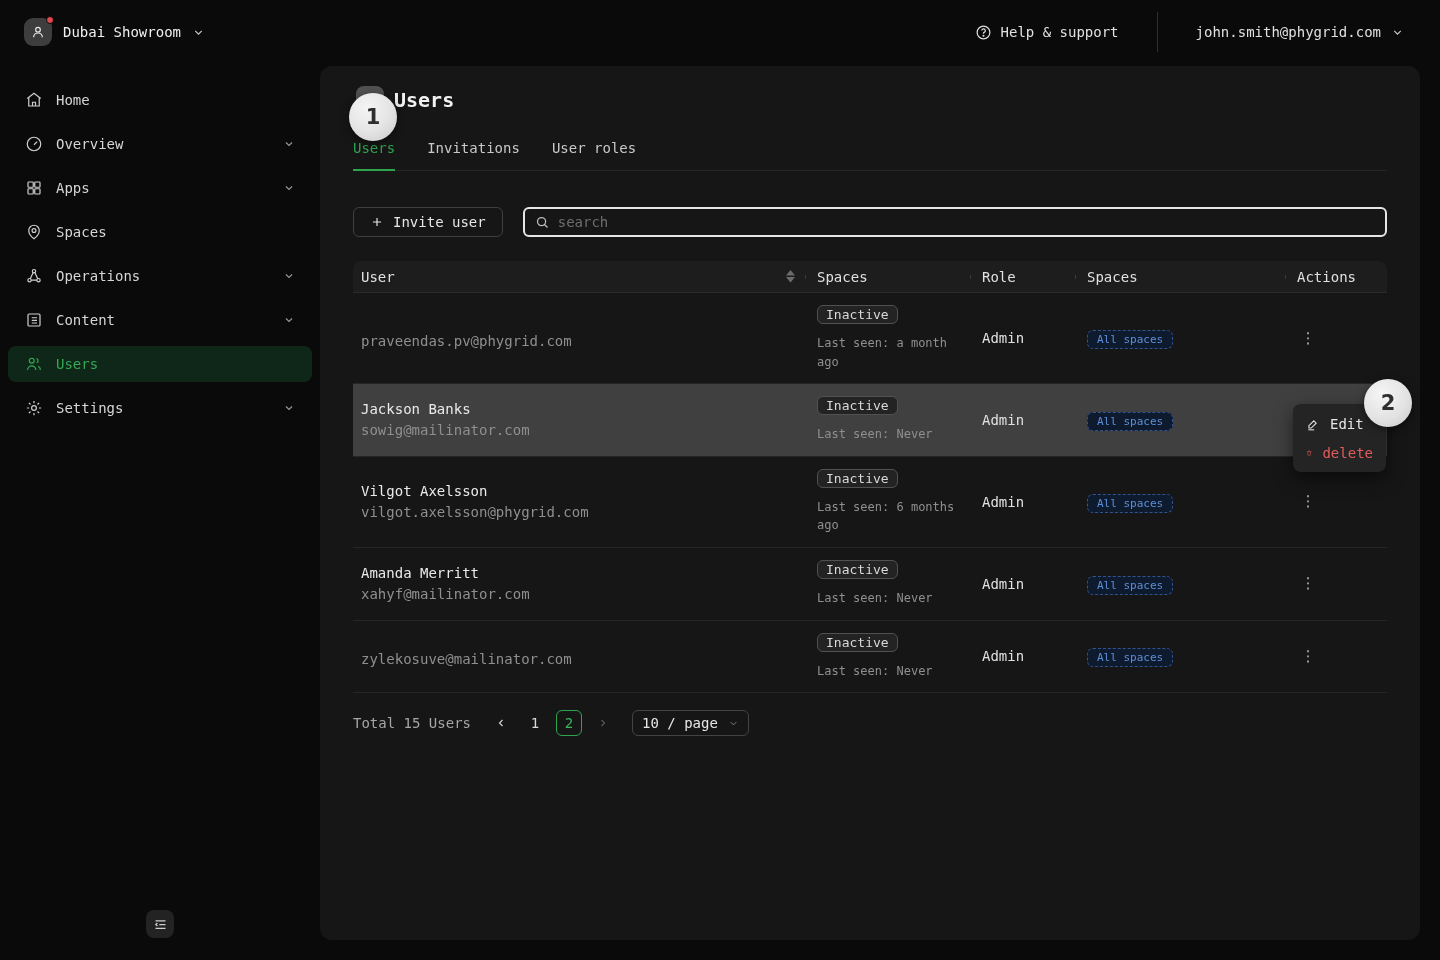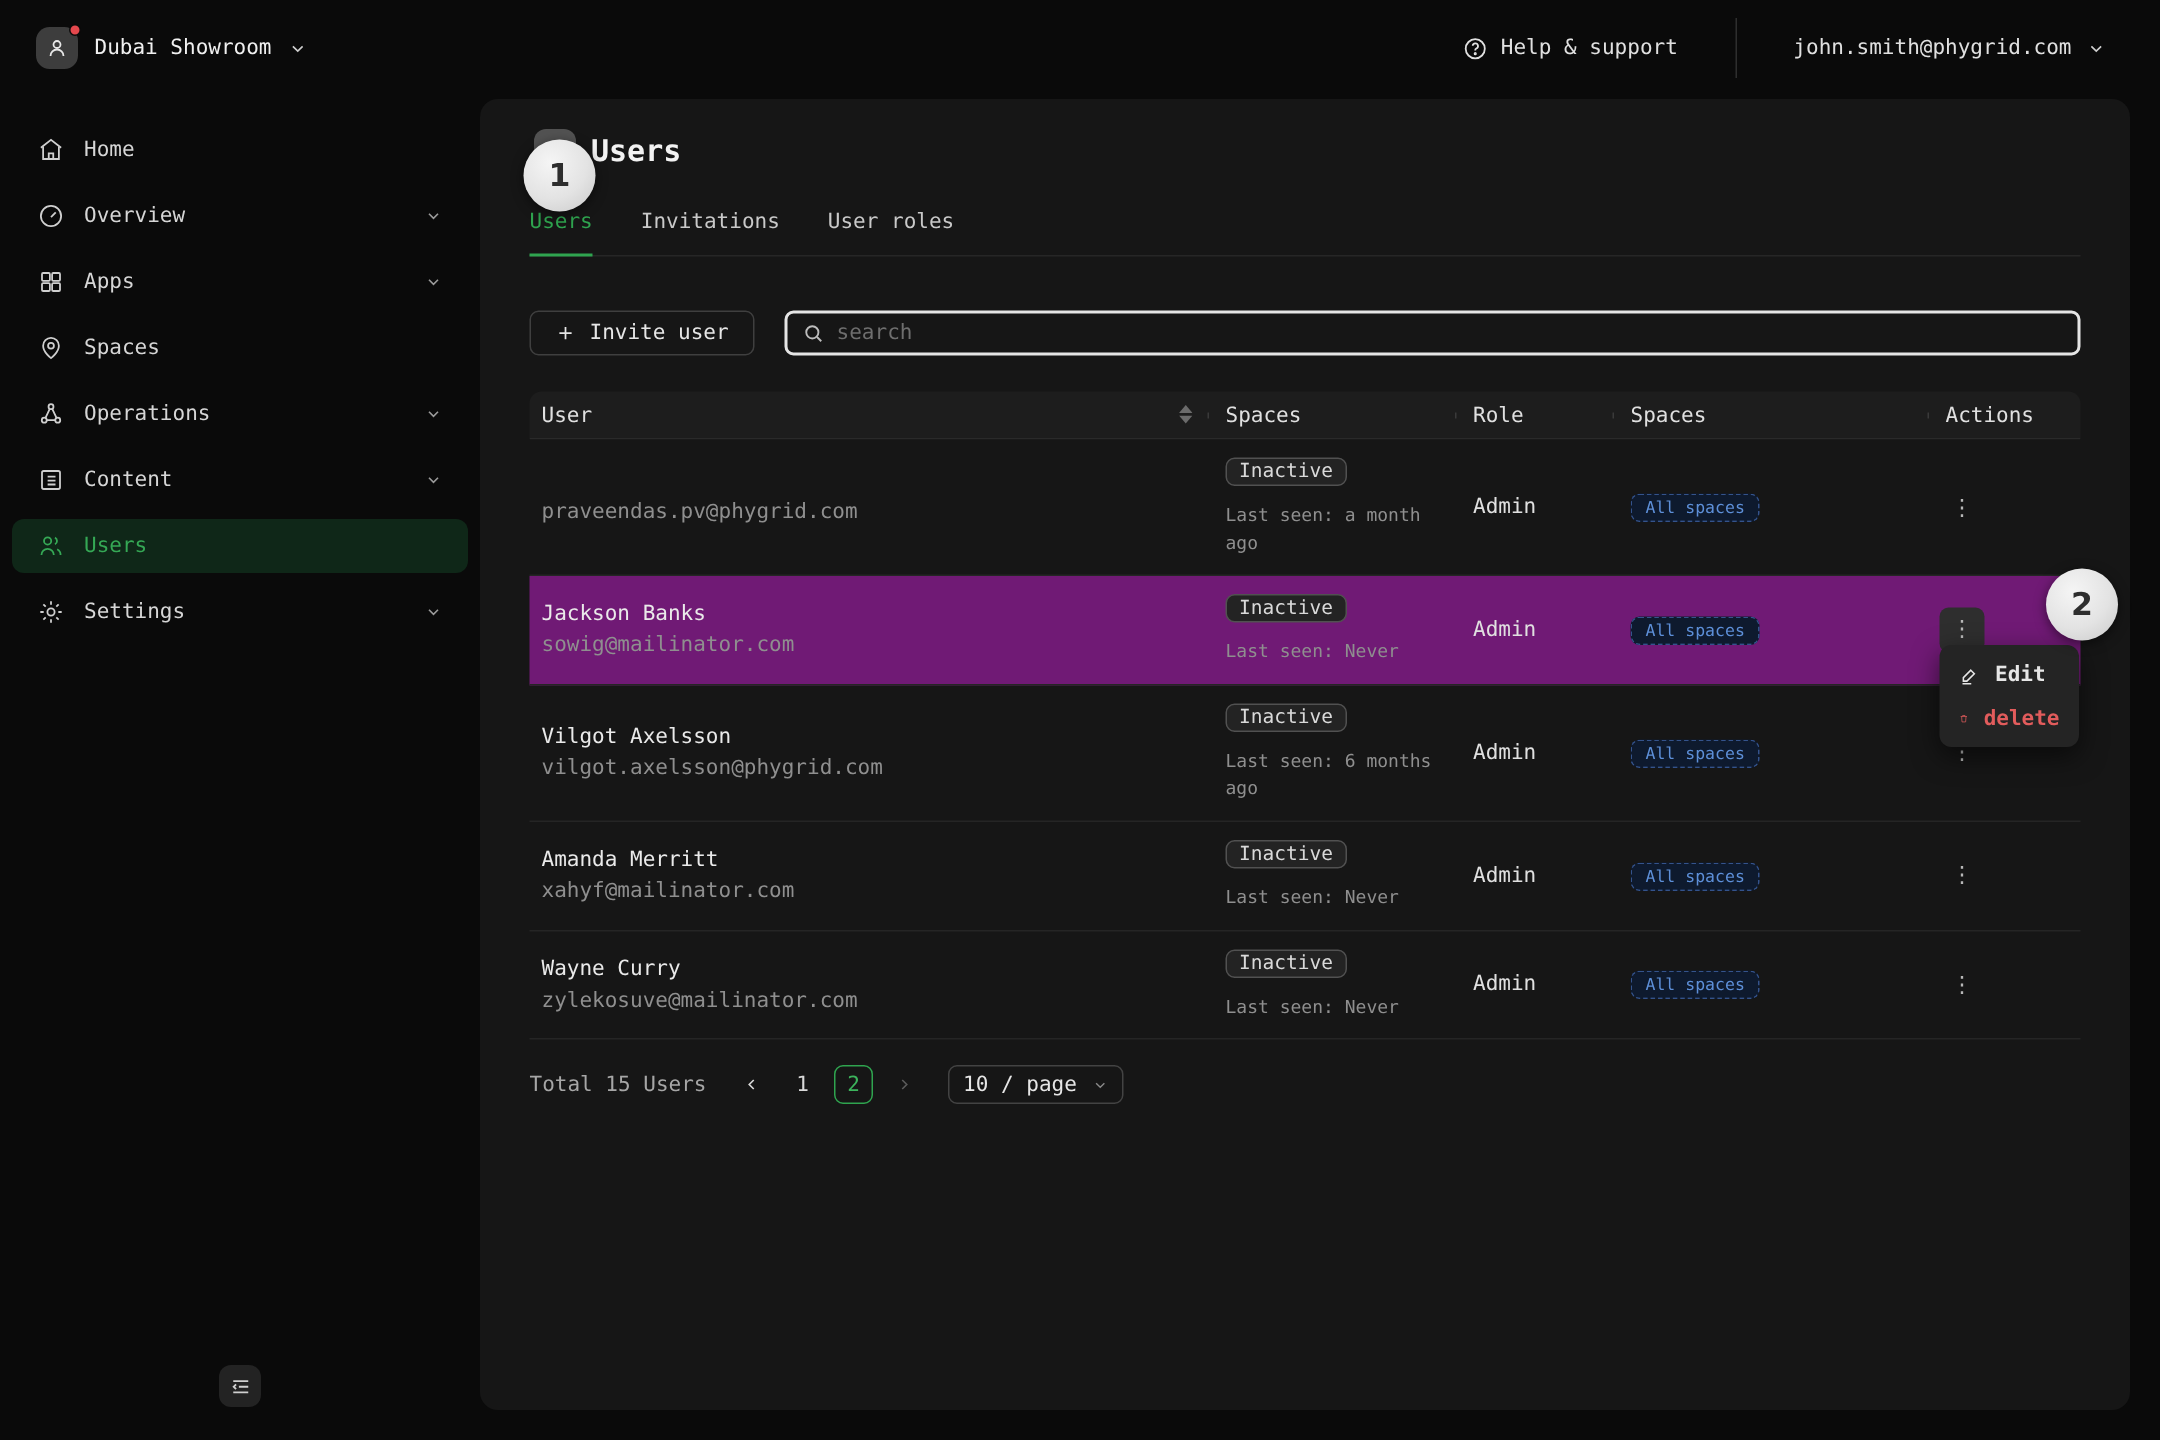--- a/index.html
+++ b/index.html
@@ -98,21 +98,21 @@
   .h-cell { position:relative; padding-left:12px; color:#e0e0e0; }
   .h-cell.first { padding-left:8px; display:flex; align-items:center; justify-content:space-between; padding-right:10px; }
   .h-cell:not(.first)::before {
     content:""; position:absolute; left:0; top:6px; bottom:6px; width:1px; background:#3a3a3a;
   }
   .sorter { display:flex; flex-direction:column; gap:1px; cursor:pointer; }
   .t-row {
     display:grid; grid-template-columns:452px 165px 105px 210px 1fr;
     align-items:center; border-bottom:1px solid #252525; padding:12px 0; cursor:default;
   }
-  .t-row.highlighted { background:#701a75; }
+  .t-row.highlighted { background:#404040; }
   .c-user { padding-left:8px; }
   .u-name { color:#eaeaea; }
   .u-email { color:#8f8f8f; margin-top:5px; }
   .c-status { padding-left:12px; display:flex; flex-direction:column; align-items:flex-start; }
   .badge-status {
     border:1px solid #515151; background:#232323; color:#d9d9d9;
     font-size:13px; border-radius:6px; padding:1px 8px; white-space:nowrap;
   }
   .last-seen { color:#8f8f8f; font-size:12px; margin-top:10px; max-width:152px; line-height:1.55; }
   .c-role { padding-left:12px; color:#e0e0e0; }
@@ -141,23 +141,23 @@
   .pg-btn.page-active { border:1px solid #2fa44f; color:#3cb45c; }
   .pg-btn.disabled { color:#5a5a5a; cursor:default; }
   .pg-size {
     height:26px; margin-left:8px; padding:0 9px; display:flex; align-items:center; gap:10px;
     border:1px solid #434343; border-radius:6px; color:#e6e6e6; cursor:pointer;
   }
   .pg-size .chev { color:#8a8a8a; }
 
   
   .ctx-menu {
-    position:absolute; left:1293px; top:430px; width:93px;
+    position:absolute; left:1293px; top:404px; width:93px;
     background:#242424; border-radius:8px; padding:5px 4px;
-    box-shadow:0 6px 18px rgba(0,0,0,.55); z-index:5;font-weight:bold;
+    box-shadow:0 6px 18px rgba(0,0,0,.55); z-index:5;
   }
   .ctx-item {
     height:29px; display:flex; align-items:center; gap:10px; padding:0 9px;
     border-radius:5px; color:#e6e6e6; cursor:pointer;
   }
   .ctx-item.danger { color:#e25c5c; }
 
   
   .som-badge {
     position:absolute; width:48px; height:48px; border-radius:50%;
@@ -439,21 +439,20 @@
           <div class="c-role">Admin</div>
           <div class="c-spaces">
             <span class="tag-spaces">All spaces</span>
           </div>
           <div class="c-actions">
             <button class="dots-btn">⋮</button>
           </div>
         </div>
         <div class="t-row">
           <div class="c-user">
-            <div class="u-name">Wayne Curry</div>
             <div class="u-email">zylekosuve@mailinator.com</div>
           </div>
           <div class="c-status">
             <span class="badge-status">Inactive</span>
             <div class="last-seen">Last seen: Never</div>
           </div>
           <div class="c-role">Admin</div>
           <div class="c-spaces">
             <span class="tag-spaces">All spaces</span>
           </div>

